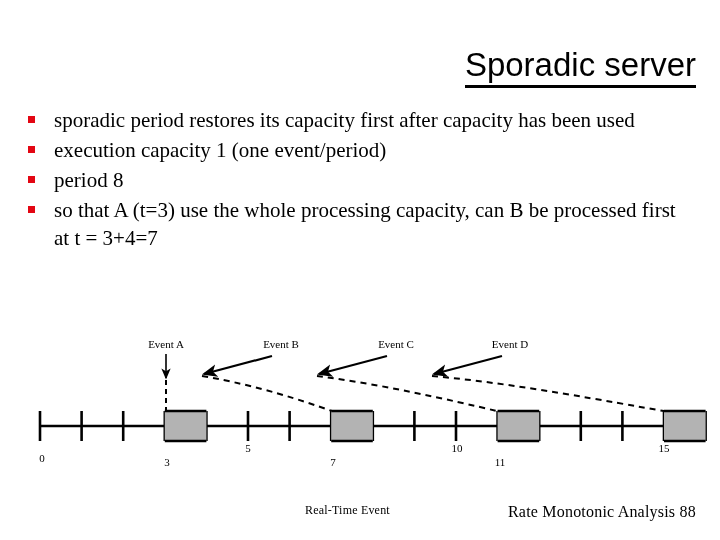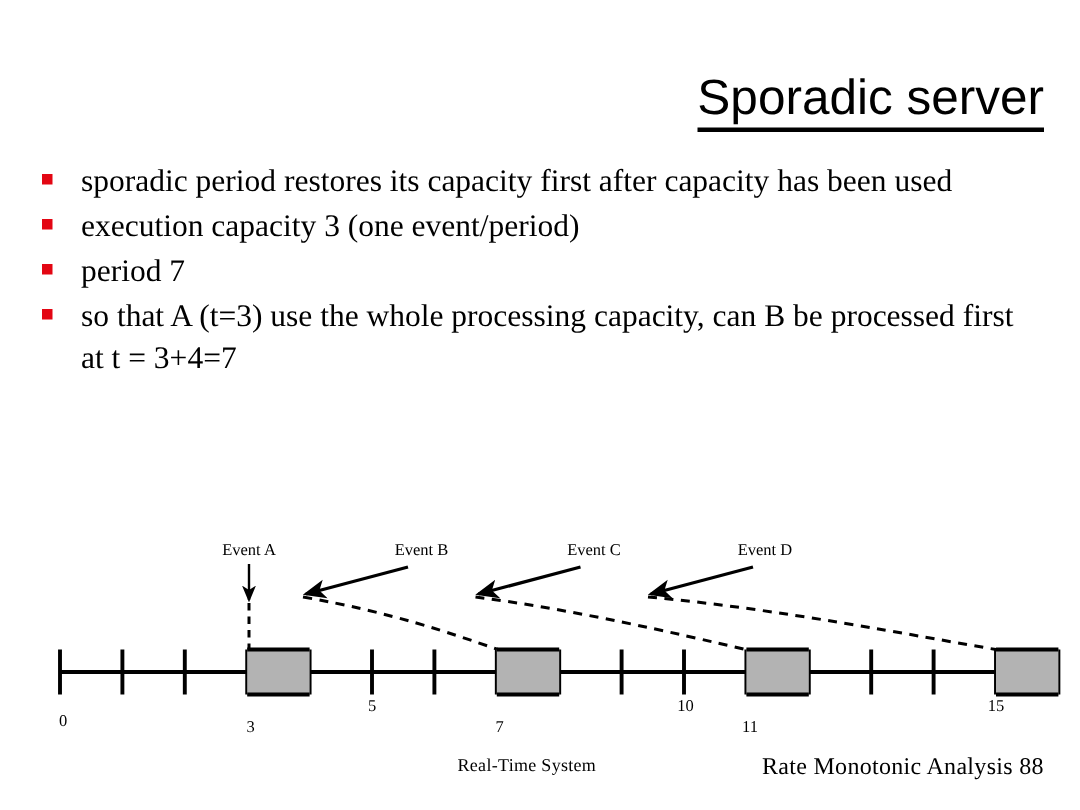--- a/index.html
+++ b/index.html
@@ -63,21 +63,21 @@
     background: #e30613;
   }
   .bullet-text {
     display: block;
   }
 
   
   #diagram {
     position: absolute;
     left: 0;
-    top: 348px;
+    top: 326px;
     width: 628px;
     height: 150px;
   }
   #diagram svg {
     display: block;
   }
   .evt-label {
     font-family: "Liberation Serif", "DejaVu Serif", serif;
     font-size: 11px;
     fill: #000000;
@@ -117,26 +117,26 @@
 
   <div id="bullets">
 
     <div class="bullet-row">
       <span class="bullet-mark" style="background: rgb(227, 6, 19);"></span>
       <span class="bullet-text">sporadic period restores its capacity first after capacity has been used</span>
     </div>
 
     <div class="bullet-row">
       <span class="bullet-mark" style="background: rgb(227, 6, 19);"></span>
-      <span class="bullet-text">execution capacity 3 (one event/period)</span>
-    </div>
-
-    <div class="bullet-row">
-      <span class="bullet-mark" style="background: rgb(227, 6, 19);"></span>
-      <span class="bullet-text">period 7</span>
+      <span class="bullet-text">execution capacity 1 (one event/period)</span>
+    </div>
+
+    <div class="bullet-row">
+      <span class="bullet-mark" style="background: rgb(227, 6, 19);"></span>
+      <span class="bullet-text">period 8</span>
     </div>
 
     <div class="bullet-row">
       <span class="bullet-mark" style="background: rgb(227, 6, 19);"></span>
       <span class="bullet-text">so that A (t=3) use the whole processing capacity, can B be processed first at t = 3+4=7</span>
     </div>
 
   </div>
 
   <div id="diagram">
@@ -212,16 +212,16 @@
       <text class="tick-label" x="167" y="140" text-anchor="middle">3</text>
       <text class="tick-label" x="248" y="126" text-anchor="middle">5</text>
       <text class="tick-label" x="333" y="140" text-anchor="middle">7</text>
       <text class="tick-label" x="457" y="126" text-anchor="middle">10</text>
       <text class="tick-label" x="500" y="140" text-anchor="middle">11</text>
       <text class="tick-label" x="664" y="126" text-anchor="middle">15</text>
 
     </svg>
   </div>
 
-  <div id="footer-left">Real-Time System</div>
+  <div id="footer-left">Real-Time Event</div>
   <div id="footer-right">Rate Monotonic Analysis 88</div>
 
 </div>
 
 </body></html>

